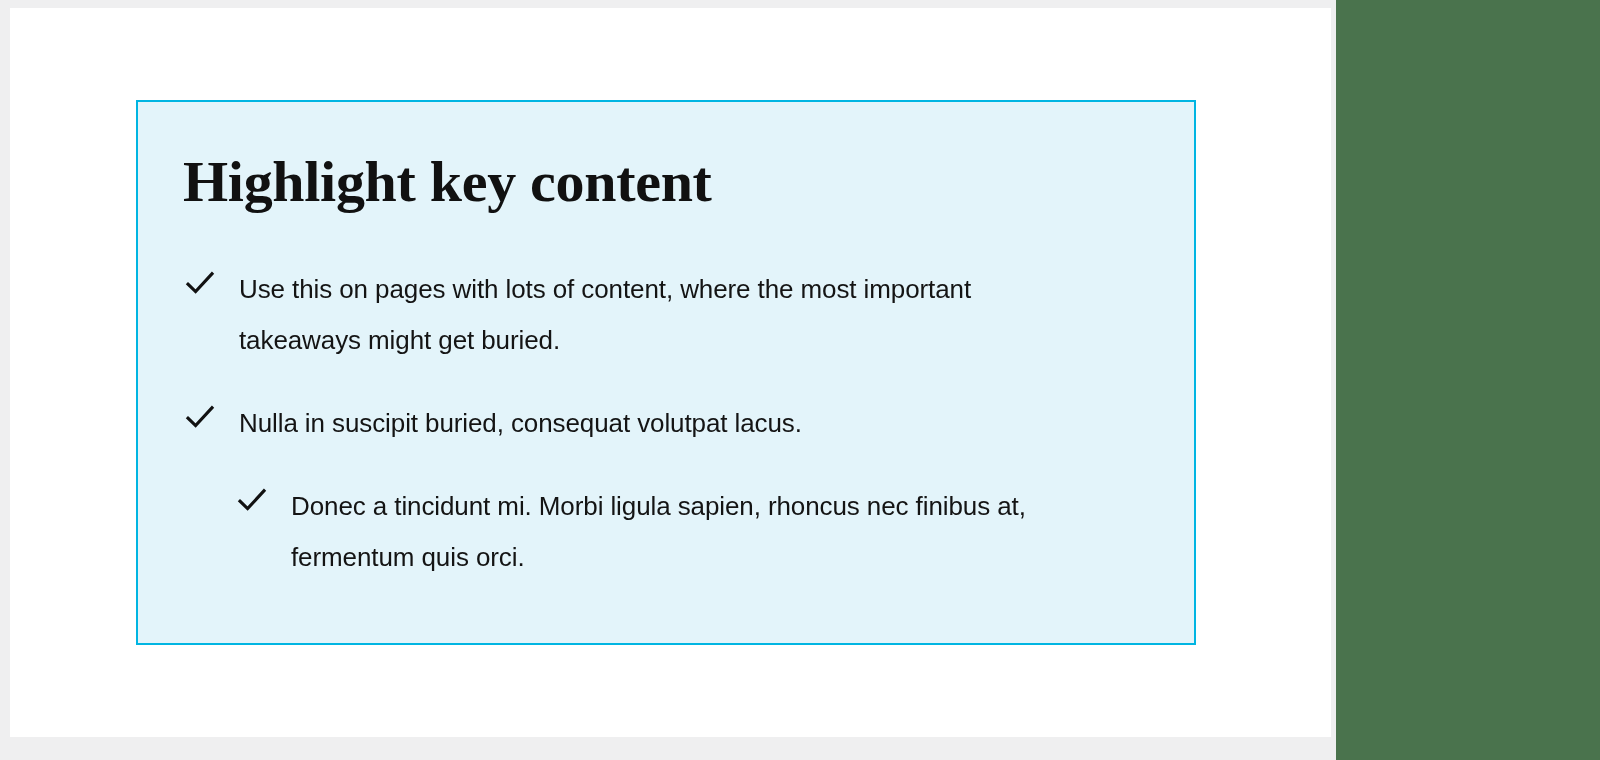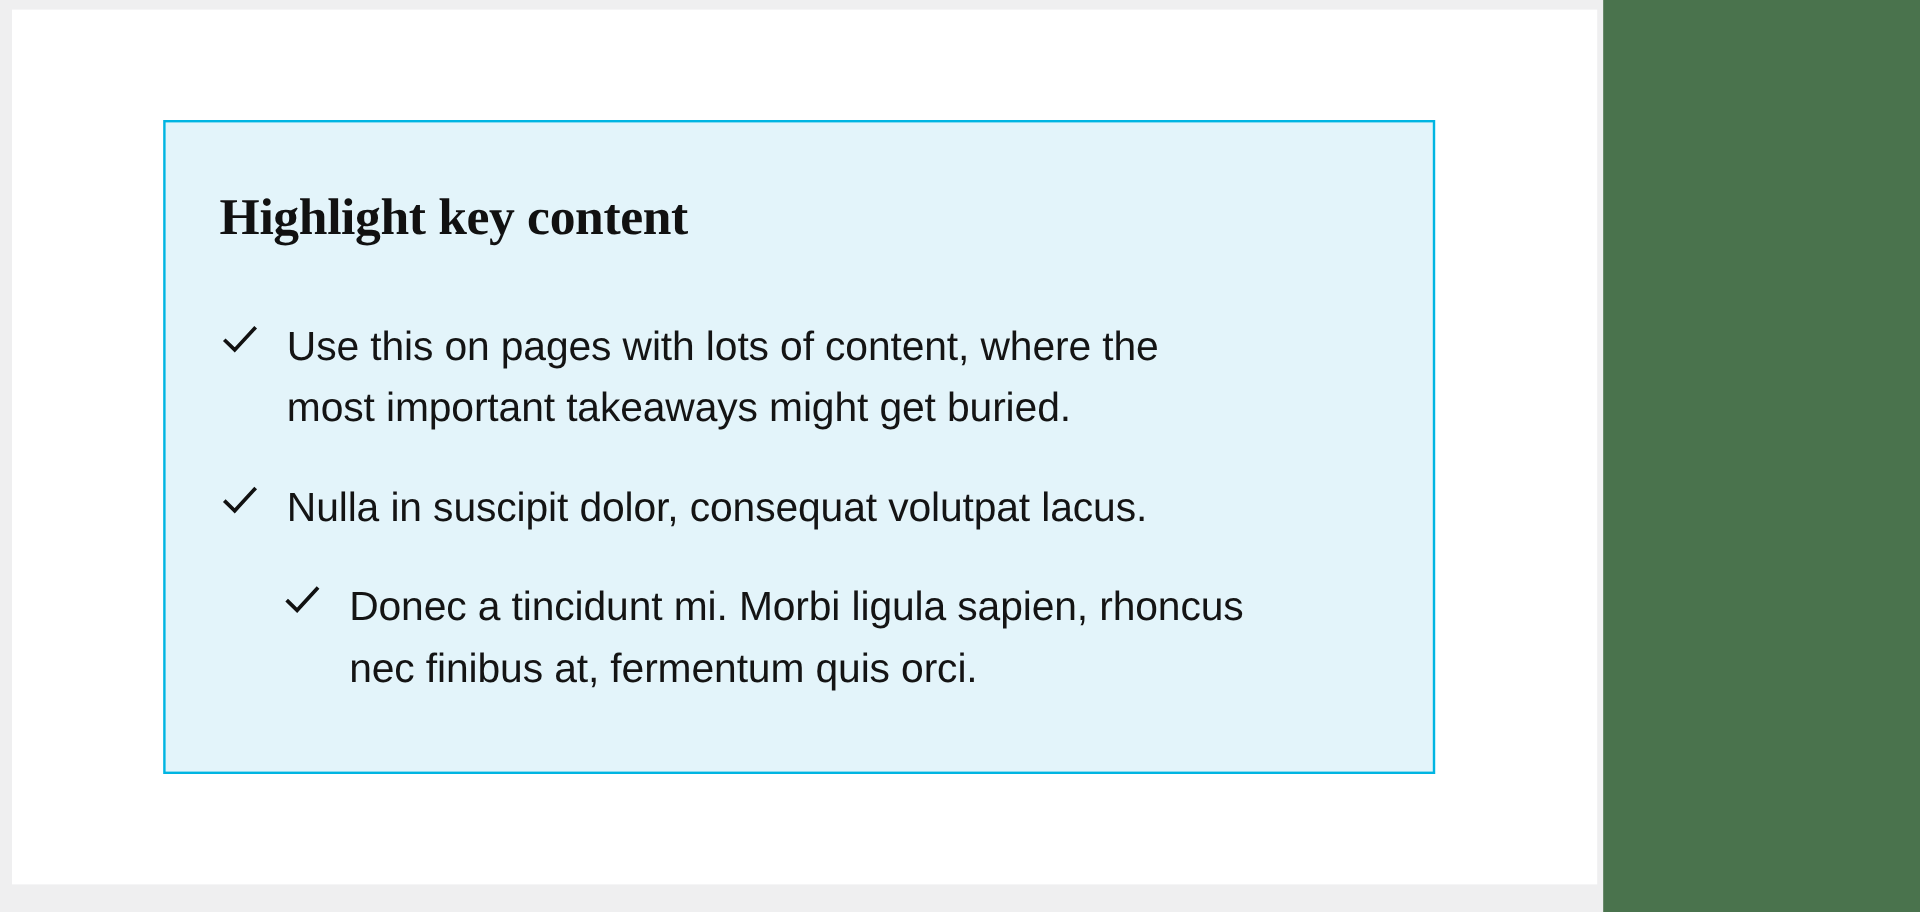--- a/index.html
+++ b/index.html
@@ -61,21 +61,21 @@
   }
 
   
   .callout-title {
     position: absolute;
     left: 45px;
     top: 56px;
     margin: 0;
     font-family: "Liberation Serif", "DejaVu Serif", serif;
     font-weight: 700;
-    font-size: 43px;
+    font-size: 58px;
     line-height: 48px;
     letter-spacing: -0.3px;
     color: #111111;
     white-space: nowrap;
   }
 
   
   .bullet-list {
     position: absolute;
     left: 45px;
@@ -106,21 +106,21 @@
   }
   .check-icon svg {
     display: block;
     width: 34px;
     height: 34px;
   }
 
   .bullet-text {
     flex: 1 1 auto;
     font-family: "Liberation Sans", sans-serif;
-    font-size: 34px;
+    font-size: 26px;
     line-height: 51px;
     color: #141414;
     letter-spacing: -0.1px;
     max-width: 800px;
   }
 </style>
 </head>
 <body>
 
 <div id="canvas">
@@ -144,21 +144,21 @@
             </span>
             <span class="bullet-text">Use this on pages with lots of content, where the most important takeaways might get buried.</span>
           </li>
 
           <li class="bullet-item">
             <span class="check-icon">
               <svg viewBox="0 0 34 34" xmlns="http://www.w3.org/2000/svg" aria-hidden="true">
                 <path d="M5 18.2 L12.6 25.6 L29 7.8" fill="none" stroke="#111111" stroke-width="3.1" stroke-linecap="square" stroke-linejoin="miter"></path>
               </svg>
             </span>
-            <span class="bullet-text">Nulla in suscipit dolor, consequat volutpat lacus.</span>
+            <span class="bullet-text">Nulla in suscipit buried, consequat volutpat lacus.</span>
           </li>
 
           <li class="bullet-item">
             <span class="check-icon">
               <svg viewBox="0 0 34 34" xmlns="http://www.w3.org/2000/svg" aria-hidden="true">
                 <path d="M5 18.2 L12.6 25.6 L29 7.8" fill="none" stroke="#111111" stroke-width="3.1" stroke-linecap="square" stroke-linejoin="miter"></path>
               </svg>
             </span>
             <span class="bullet-text">Donec a tincidunt mi. Morbi ligula sapien, rhoncus nec finibus at, fermentum quis orci.</span>
           </li>

